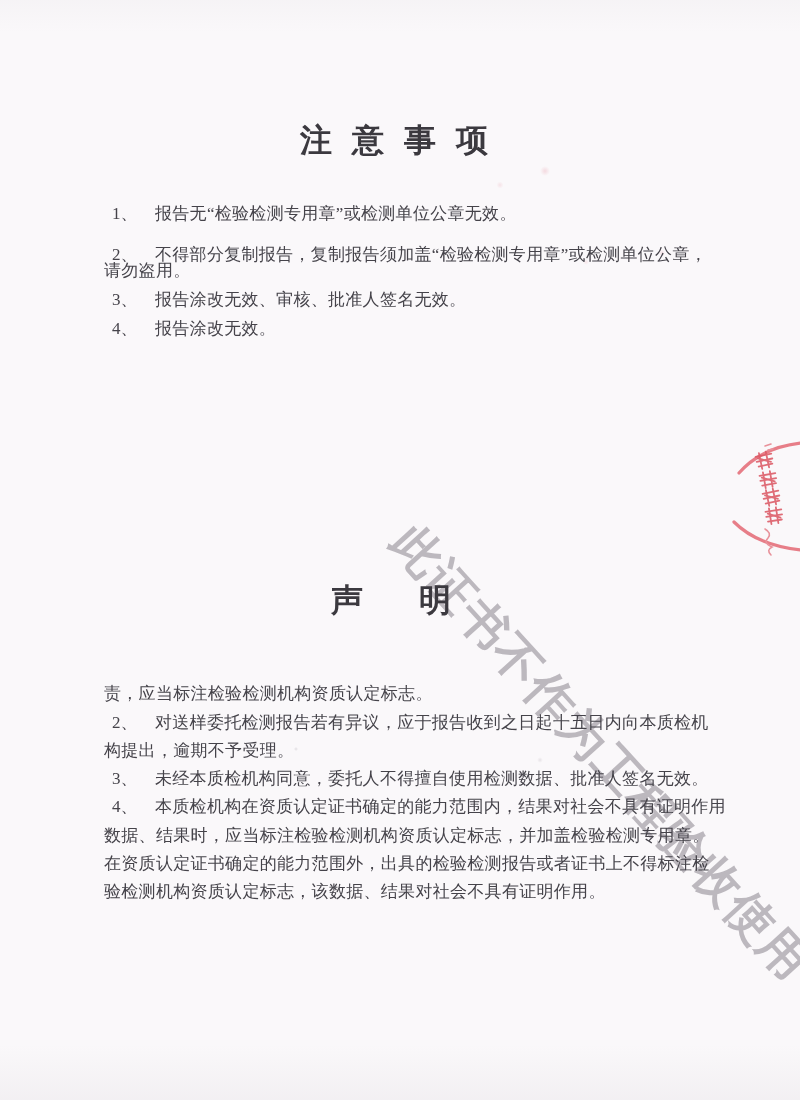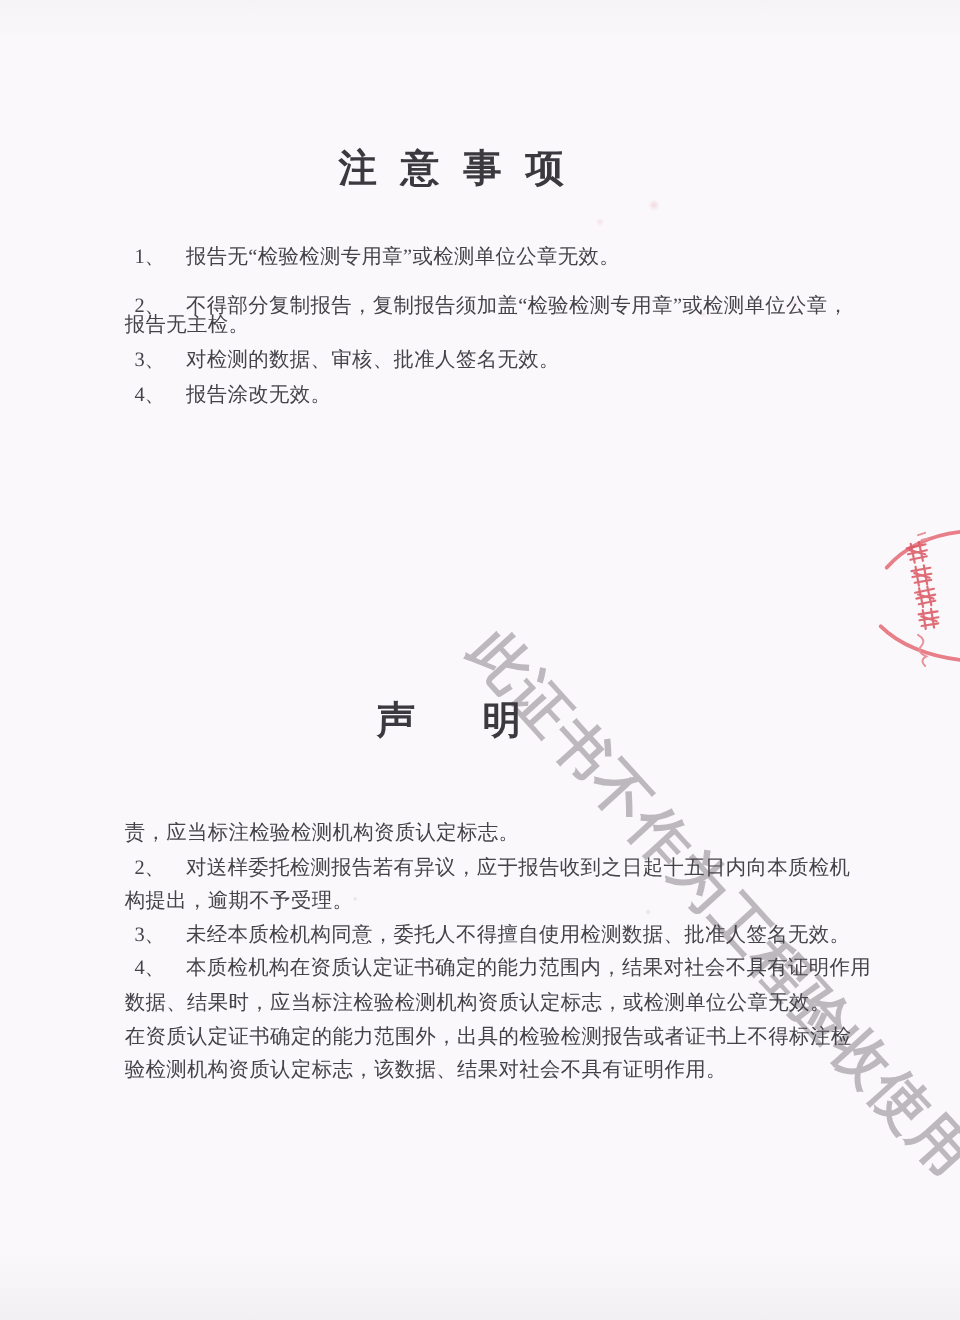--- a/index.html
+++ b/index.html
@@ -31,26 +31,26 @@
   
   .sec-title {
     position: absolute;
     font-size: 32px;
     font-weight: 700;
     line-height: 36px;
     color: #3b393f;
     white-space: nowrap;
   }
   .sec-title.notice {
-    left: 282px;
+    left: 300px;
     top: 122px;
     letter-spacing: 20px;
   }
   .sec-title.decl {
-    left: 314px;
+    left: 331px;
     top: 582px;
     letter-spacing: 56px;
   }
   
   .line {
     position: absolute;
     left: 104px;
     width: 620px;
     font-size: 17px;
     line-height: 21px;
@@ -106,24 +106,24 @@
 
     <div class="sec-title notice">注意事项</div>
 
     <div class="line" style="top:203px">
       <span class="num">1、</span><span class="txt">报告无“检验检测专用章”或检测单位公章无效。</span>
     </div>
     <div class="line" style="top:244px">
       <span class="num">2、</span><span class="txt">不得部分复制报告，复制报告须加盖“检验检测专用章”或检测单位公章，</span>
     </div>
     <div class="line" style="top:260px">
-      <span class="txt">报告无主检。</span>
+      <span class="txt">请勿盗用。</span>
     </div>
     <div class="line" style="top:289px">
-      <span class="num">3、</span><span class="txt">对检测的数据、审核、批准人签名无效。</span>
+      <span class="num">3、</span><span class="txt">报告涂改无效、审核、批准人签名无效。</span>
     </div>
     <div class="line" style="top:318px">
       <span class="num">4、</span><span class="txt">报告涂改无效。</span>
     </div>
 
     <div class="sec-title decl">声明</div>
 
     <div class="line" style="top:683px">
       <span class="txt">责，应当标注检验检测机构资质认定标志。</span>
     </div>
@@ -133,21 +133,21 @@
     <div class="line" style="top:740px">
       <span class="txt">构提出，逾期不予受理。</span>
     </div>
     <div class="line" style="top:768px">
       <span class="num">3、</span><span class="txt">未经本质检机构同意，委托人不得擅自使用检测数据、批准人签名无效。</span>
     </div>
     <div class="line" style="top:796px">
       <span class="num">4、</span><span class="txt">本质检机构在资质认定证书确定的能力范围内，结果对社会不具有证明作用</span>
     </div>
     <div class="line" style="top:825px">
-      <span class="txt">数据、结果时，应当标注检验检测机构资质认定标志，或检测单位公章无效。</span>
+      <span class="txt">数据、结果时，应当标注检验检测机构资质认定标志，并加盖检验检测专用章。</span>
     </div>
     <div class="line" style="top:881px">
       <span class="txt">验检测机构资质认定标志，该数据、结果对社会不具有证明作用。</span>
     </div>
     <div class="line" style="top:853px">
       <span class="txt">在资质认定证书确定的能力范围外，出具的检验检测报告或者证书上不得标注检</span>
     </div>
 
   </div>
 

